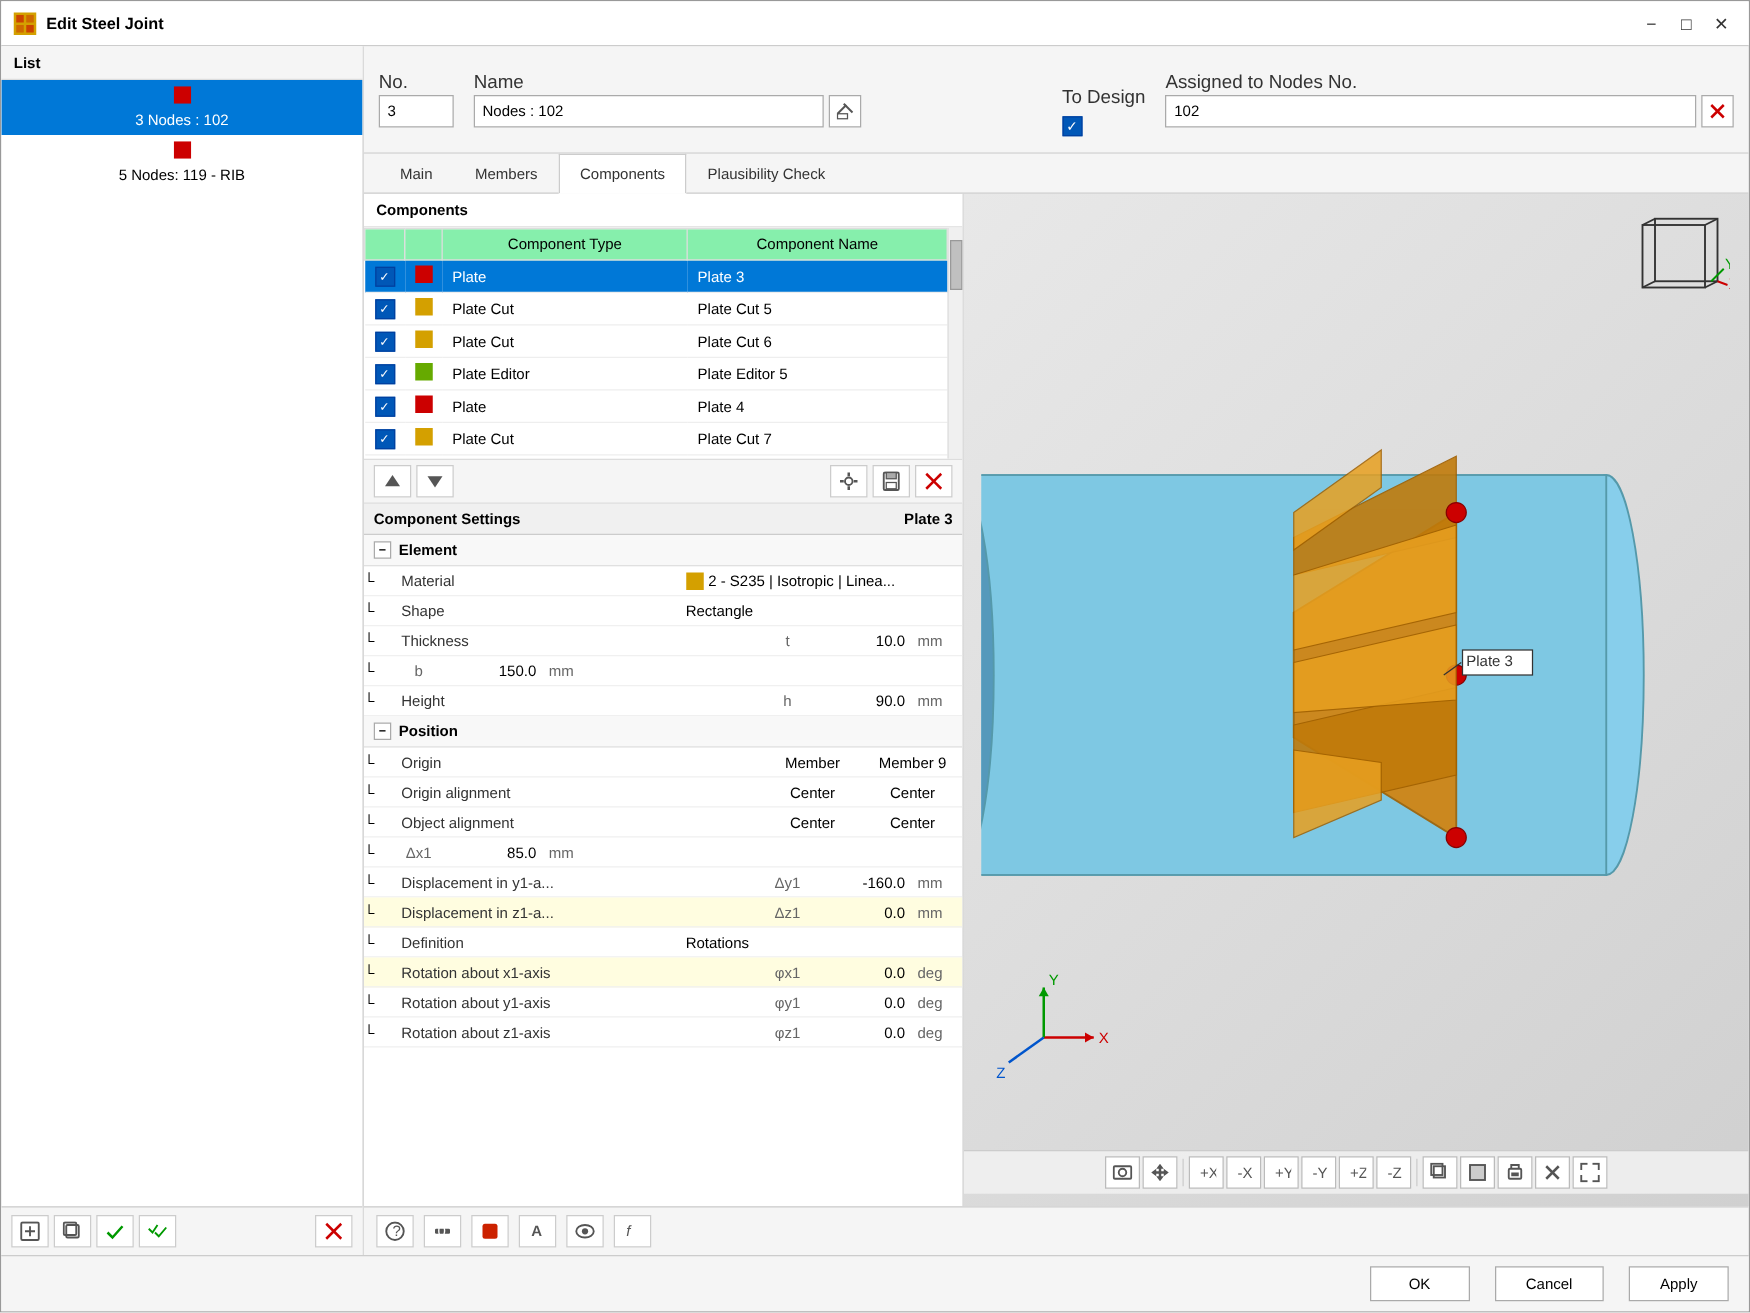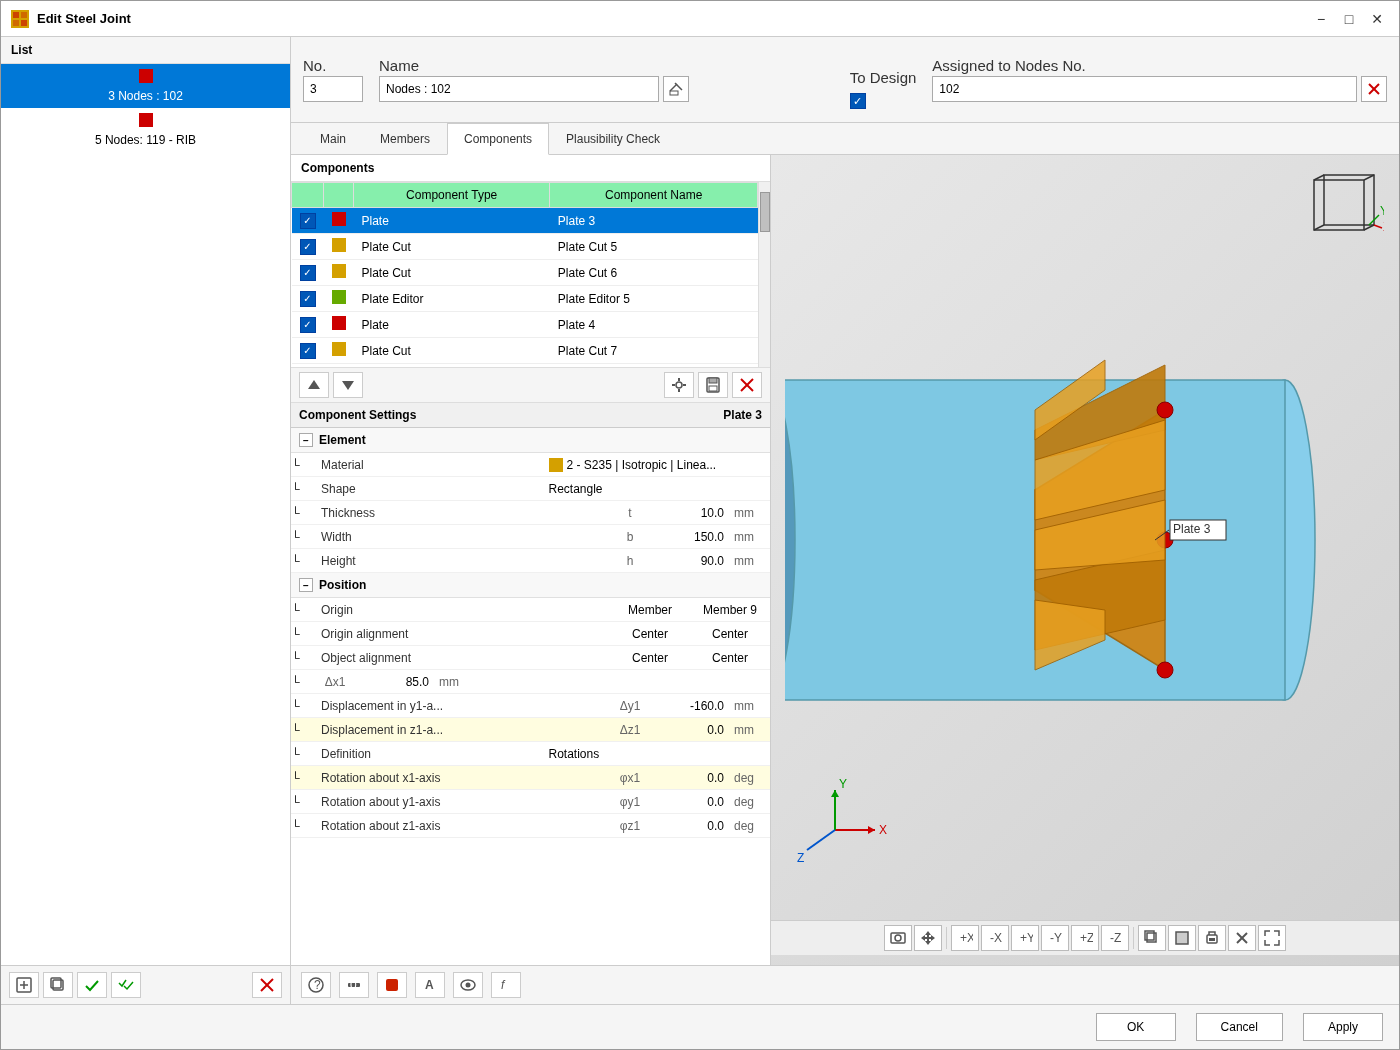--- a/index.html
+++ b/index.html
@@ -403,21 +403,20 @@
               <div class="settings-row">
                 <div class="settings-indent">└</div>
                 <div class="settings-label">Thickness</div>
                 <div class="settings-unit-col">t</div>
                 <div class="settings-val">10.0</div>
                 <div class="settings-unit">mm</div>
               </div>
 
               <div class="settings-row">
                 <div class="settings-indent">└</div>
-                <div class="settings-label">Width</div>
                 <div class="settings-unit-col">b</div>
                 <div class="settings-val">150.0</div>
                 <div class="settings-unit">mm</div>
               </div>
 
               <div class="settings-row">
                 <div class="settings-indent">└</div>
                 <div class="settings-label">Height</div>
                 <div class="settings-unit-col">h</div>
                 <div class="settings-val">90.0</div>

